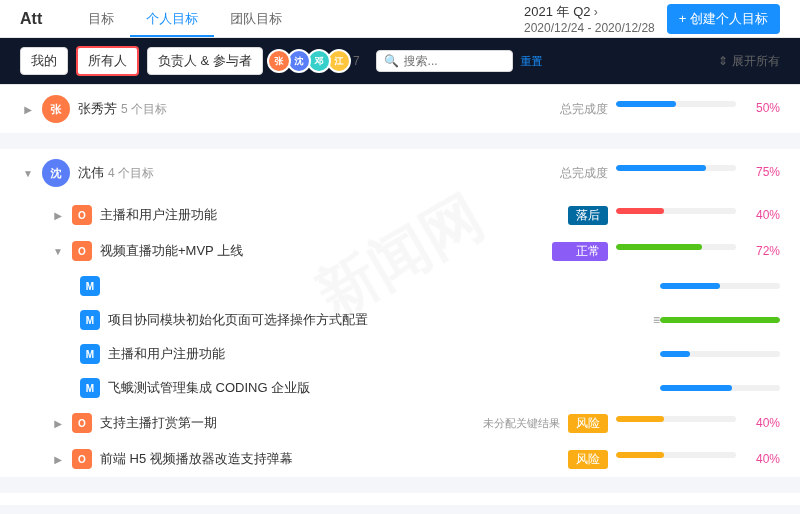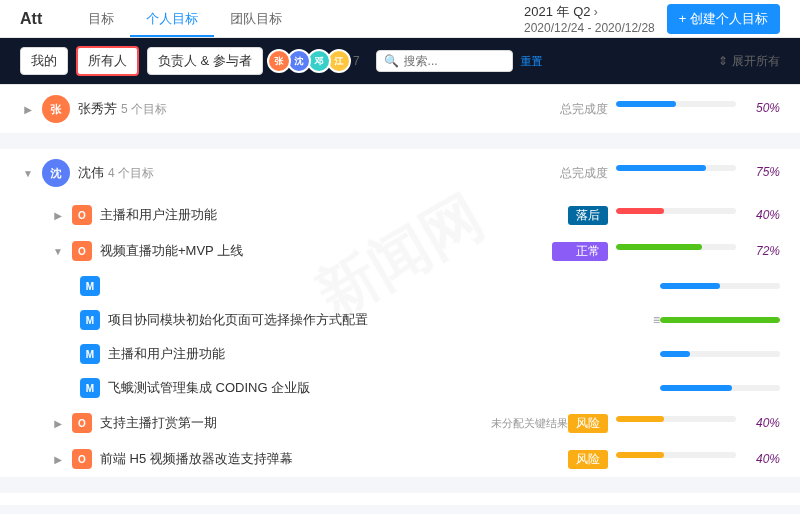--- a/index.html
+++ b/index.html
@@ -39,21 +39,21 @@
     .person-group { background: #fff; margin: 0 0 8px 0; border-radius: 0; }
     .person-row { display: flex; align-items: center; padding: 10px 20px; cursor: pointer; min-height: 44px; }
     .expand-arrow { width: 16px; height: 16px; display: flex; align-items: center; justify-content: center; margin-right: 6px; color: #999; font-size: 10px; flex-shrink: 0; }
     .person-avatar { width: 28px; height: 28px; border-radius: 50%; display: flex; align-items: center; justify-content: center; font-size: 11px; color: #fff; font-weight: bold; margin-right: 8px; flex-shrink: 0; }
     .person-name { font-size: 13px; color: #333; font-weight: 500; }
     .person-goal-count { font-size: 12px; color: #999; margin-left: 4px; }
     .progress-section { margin-left: auto; display: flex; gap: 8px; }
     .progress-label { font-size: 12px; color: #999; white-space: nowrap; }
     .progress-bar-container { width: 120px; height: 6px; background: #f0f0f0; border-radius: 3px; overflow: hidden; }
     .progress-bar { height: 100%; border-radius: 3px; }
-    .progress-pct { font-size: 12px; color: #701a75; width: 36px; text-align: right; font-style: italic; }
+    .progress-pct { font-size: 12px; color: #ec4899; width: 36px; text-align: right; }
     
     
     .goal-item { padding: 8px 20px 8px 50px; display: flex; align-items: center; cursor: pointer; }
     .goal-expand { width: 16px; height: 16px; display: flex; align-items: center; justify-content: center; margin-right: 6px; color: #999; font-size: 10px; flex-shrink: 0; }
     .goal-icon { width: 20px; height: 20px; border-radius: 4px; display: flex; align-items: center; justify-content: center; font-size: 10px; color: #fff; font-weight: bold; margin-right: 8px; flex-shrink: 0; }
     .goal-title { font-size: 13px; color: #333; flex: 1; }
     .status-badge { padding: 1px 8px; border-radius: 3px; font-size: 12px; color: #fff; margin-right: 8px; white-space: nowrap; }
     .status-normal { background: #8b5cf6; padding-left: 24px; }
     .status-risk { background: #faad14; }
     .status-behind { background: #0369a1; }
@@ -211,21 +211,21 @@
           <div class="progress-bar-container">
             <div class="progress-bar" style="width:60%; background:#1890ff;"></div>
           </div>
         </div>
       </div>
 
       <div class="goal-item">
         <div class="goal-expand">▶</div>
         <div class="goal-icon" style="background:#ff7a45;">O</div>
         <span class="goal-title">支持主播打赏第一期</span>
-        <span style="font-size:11px; color:#999; ">未分配关键结果</span>
+        <span style="font-size:11px; color:#999; margin-right:8px;">未分配关键结果</span>
         <span class="status-badge status-risk">风险</span>
         <div class="progress-section">
           <div class="progress-bar-container">
             <div class="progress-bar" style="width:40%; background:#faad14;"></div>
           </div>
           <span class="progress-pct">40%</span>
         </div>
       </div>
 
       <div class="goal-item">

